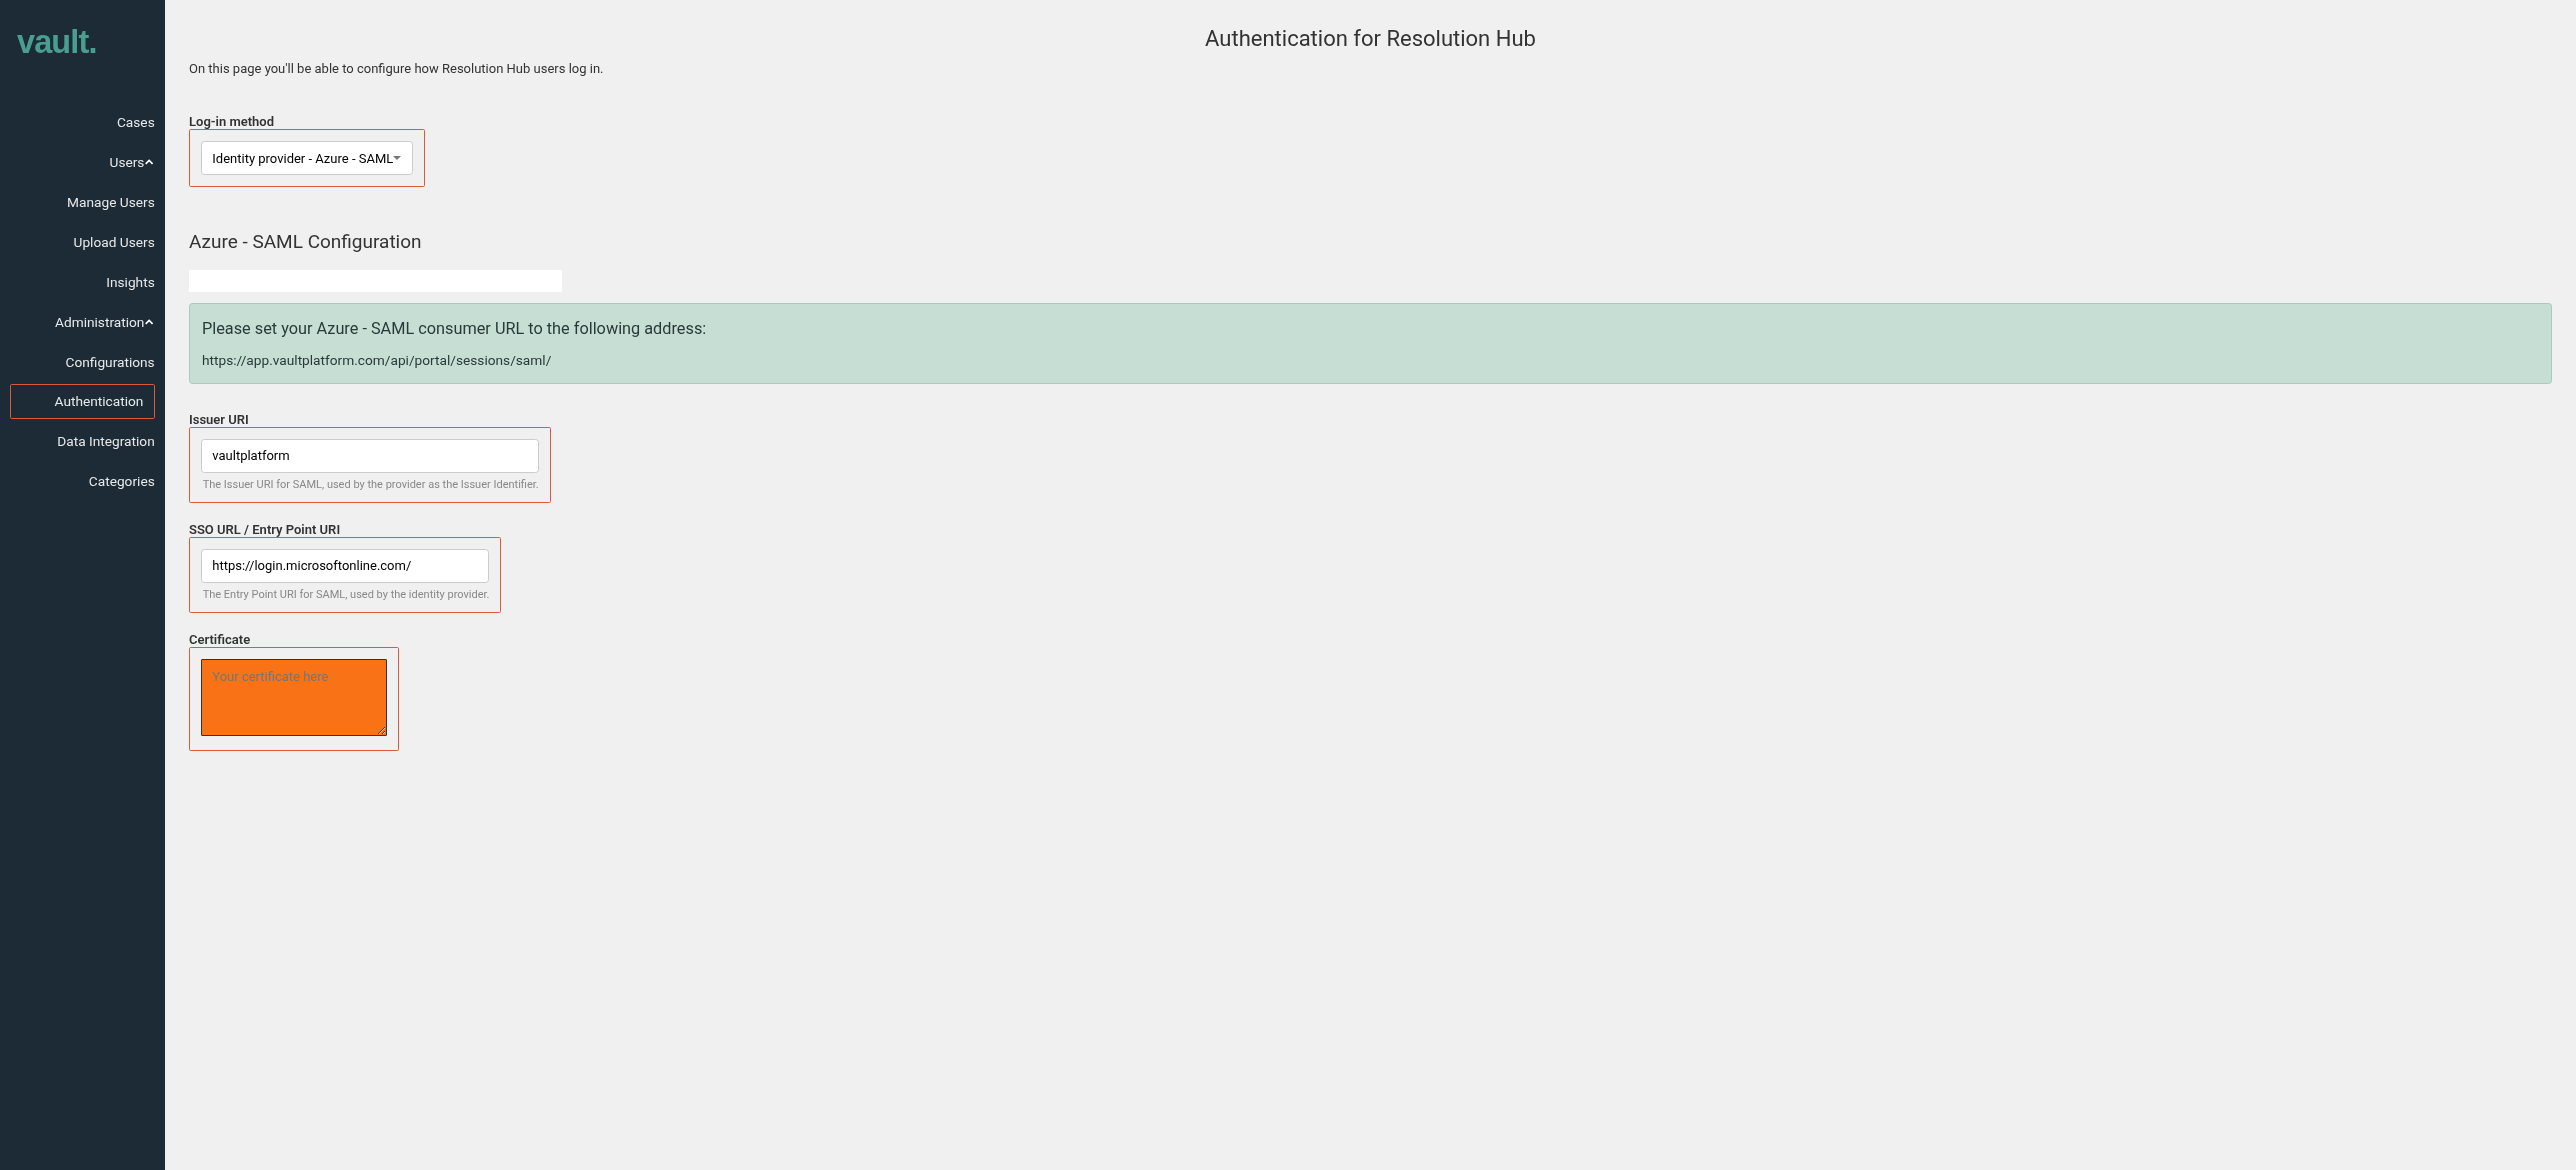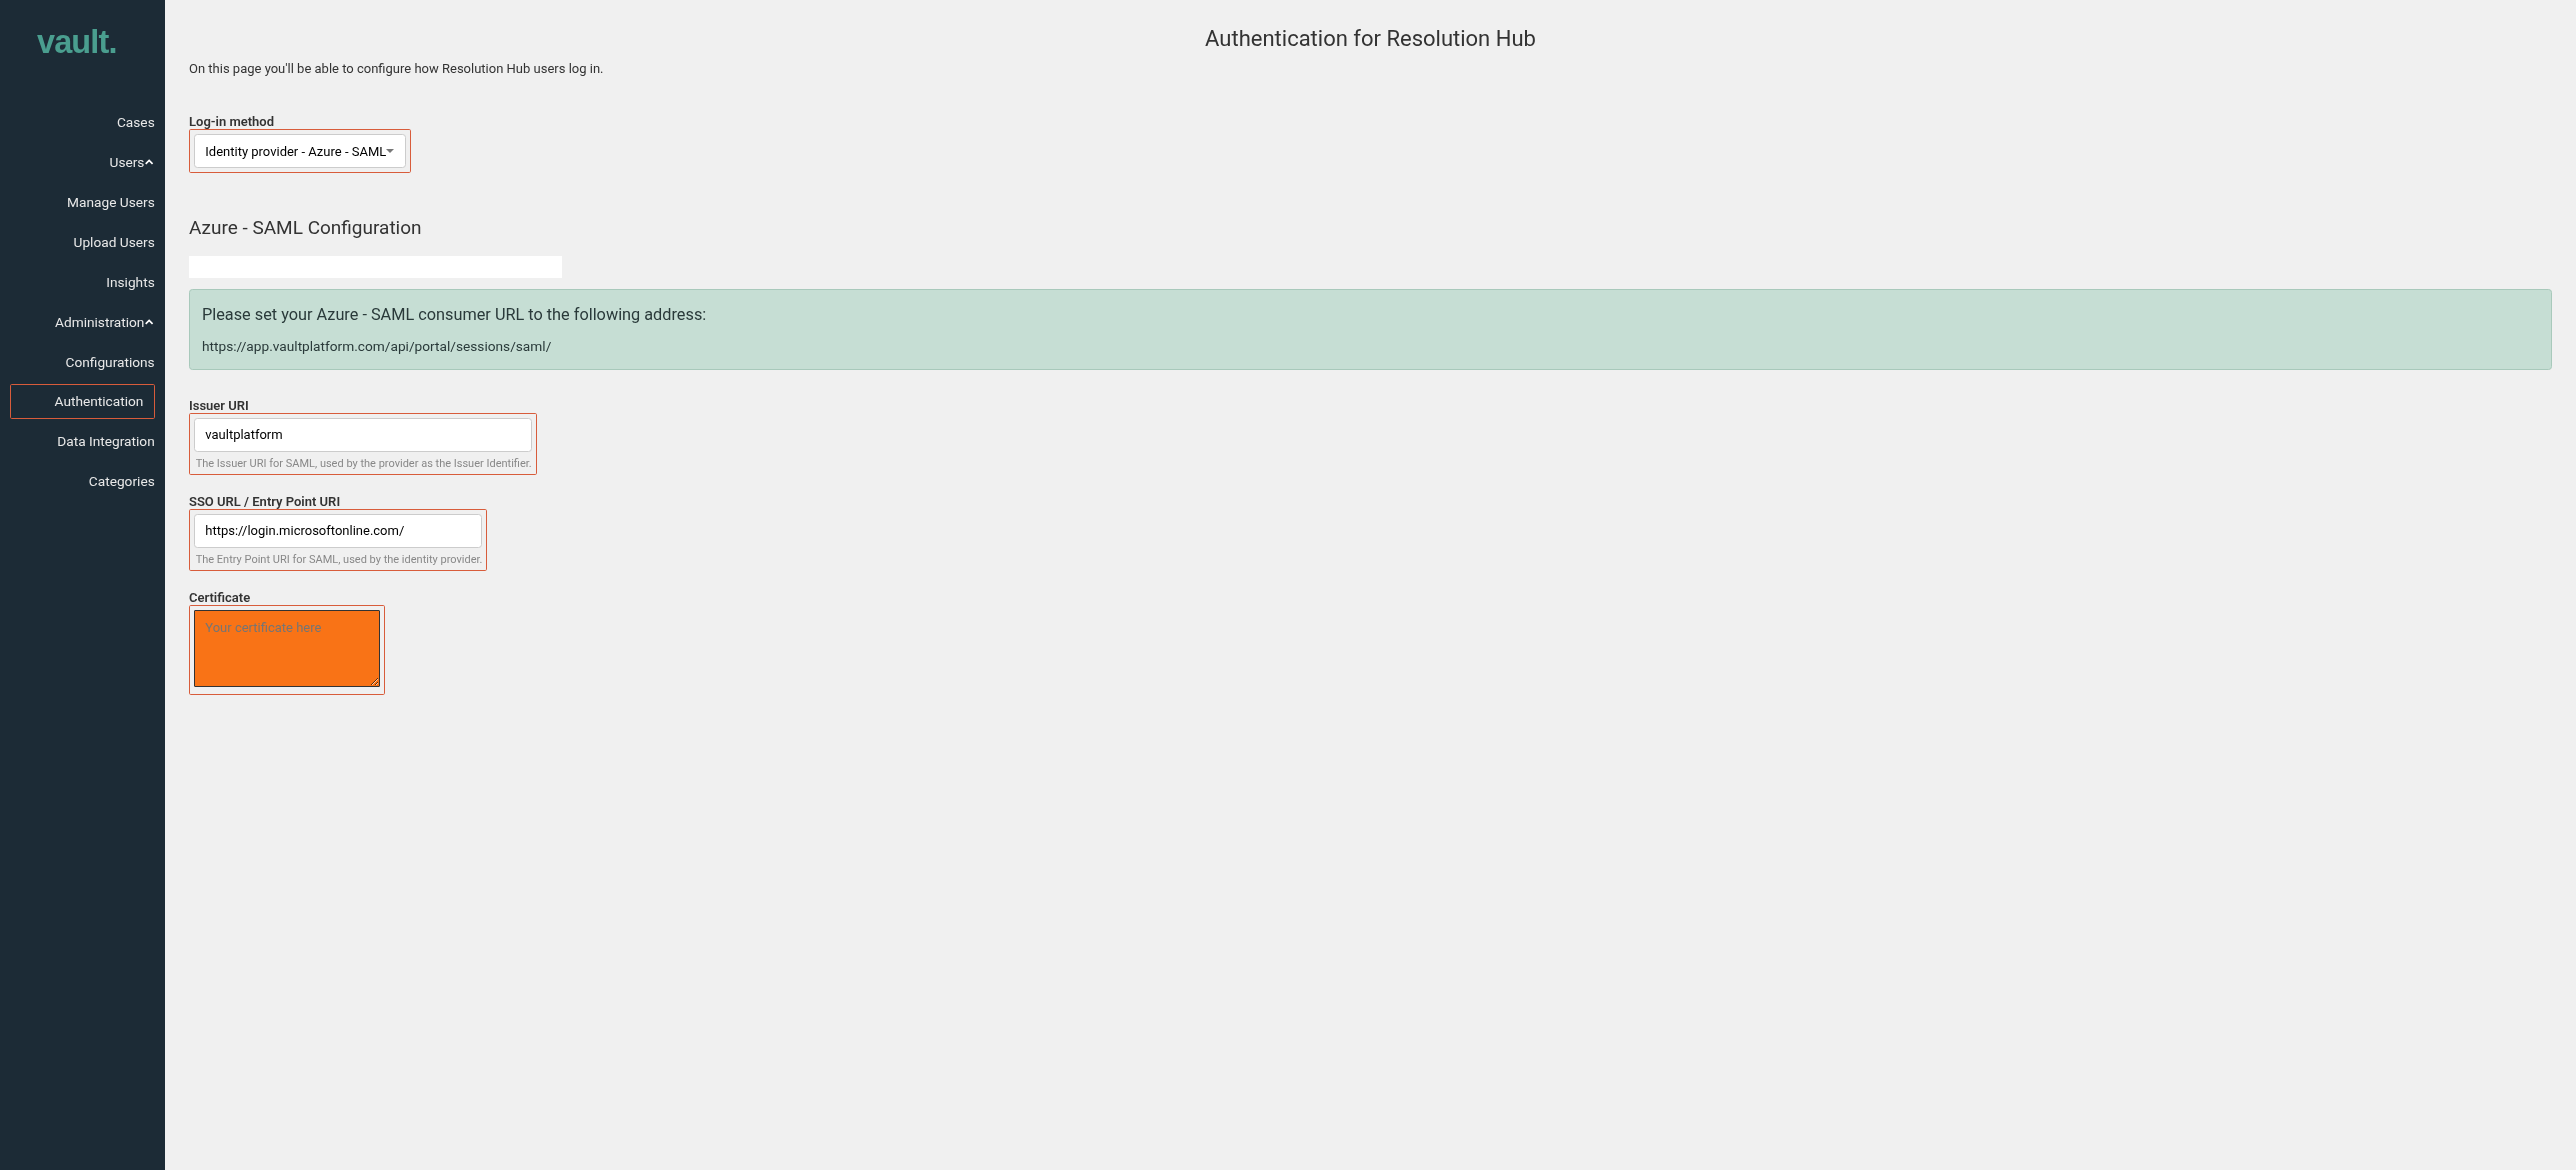--- a/index.html
+++ b/index.html
@@ -21,21 +21,20 @@
       padding-top: 0;
     }
     .logo-area {
       padding: 24px 17px 34px;
     }
     .logo {
       color: #fdba74;
       font-size: 33px;
       font-weight: 700;
       letter-spacing: -0.9px;
-      text-align: right;
     }
     .nav-item {
       padding: 12px 10.3px;
       font-size: 13.7px;
       color: #e8e8e8;
       display: flex;
       align-items: center;
       justify-content: flex-end;
       cursor: pointer;
     }
@@ -79,21 +78,21 @@
       width: 454px;
       flex-shrink: 0;
       font-size: 13px;
       font-weight: 600;
       color: #333;
       padding-top: 12px;
     }
     .form-control-wrap {
       flex: 1;
       border: 0.9px solid #d85c3b;
-      padding: 4px;
+      padding: 11px;
       border-radius: 1.7px;
     }
     .form-control-wrap .helper {
       font-size: 11px;
       color: #888;
       margin-top: 5.1px;
       padding-left: 1.7px;
     }
     .select-box {
       width: 100%;

